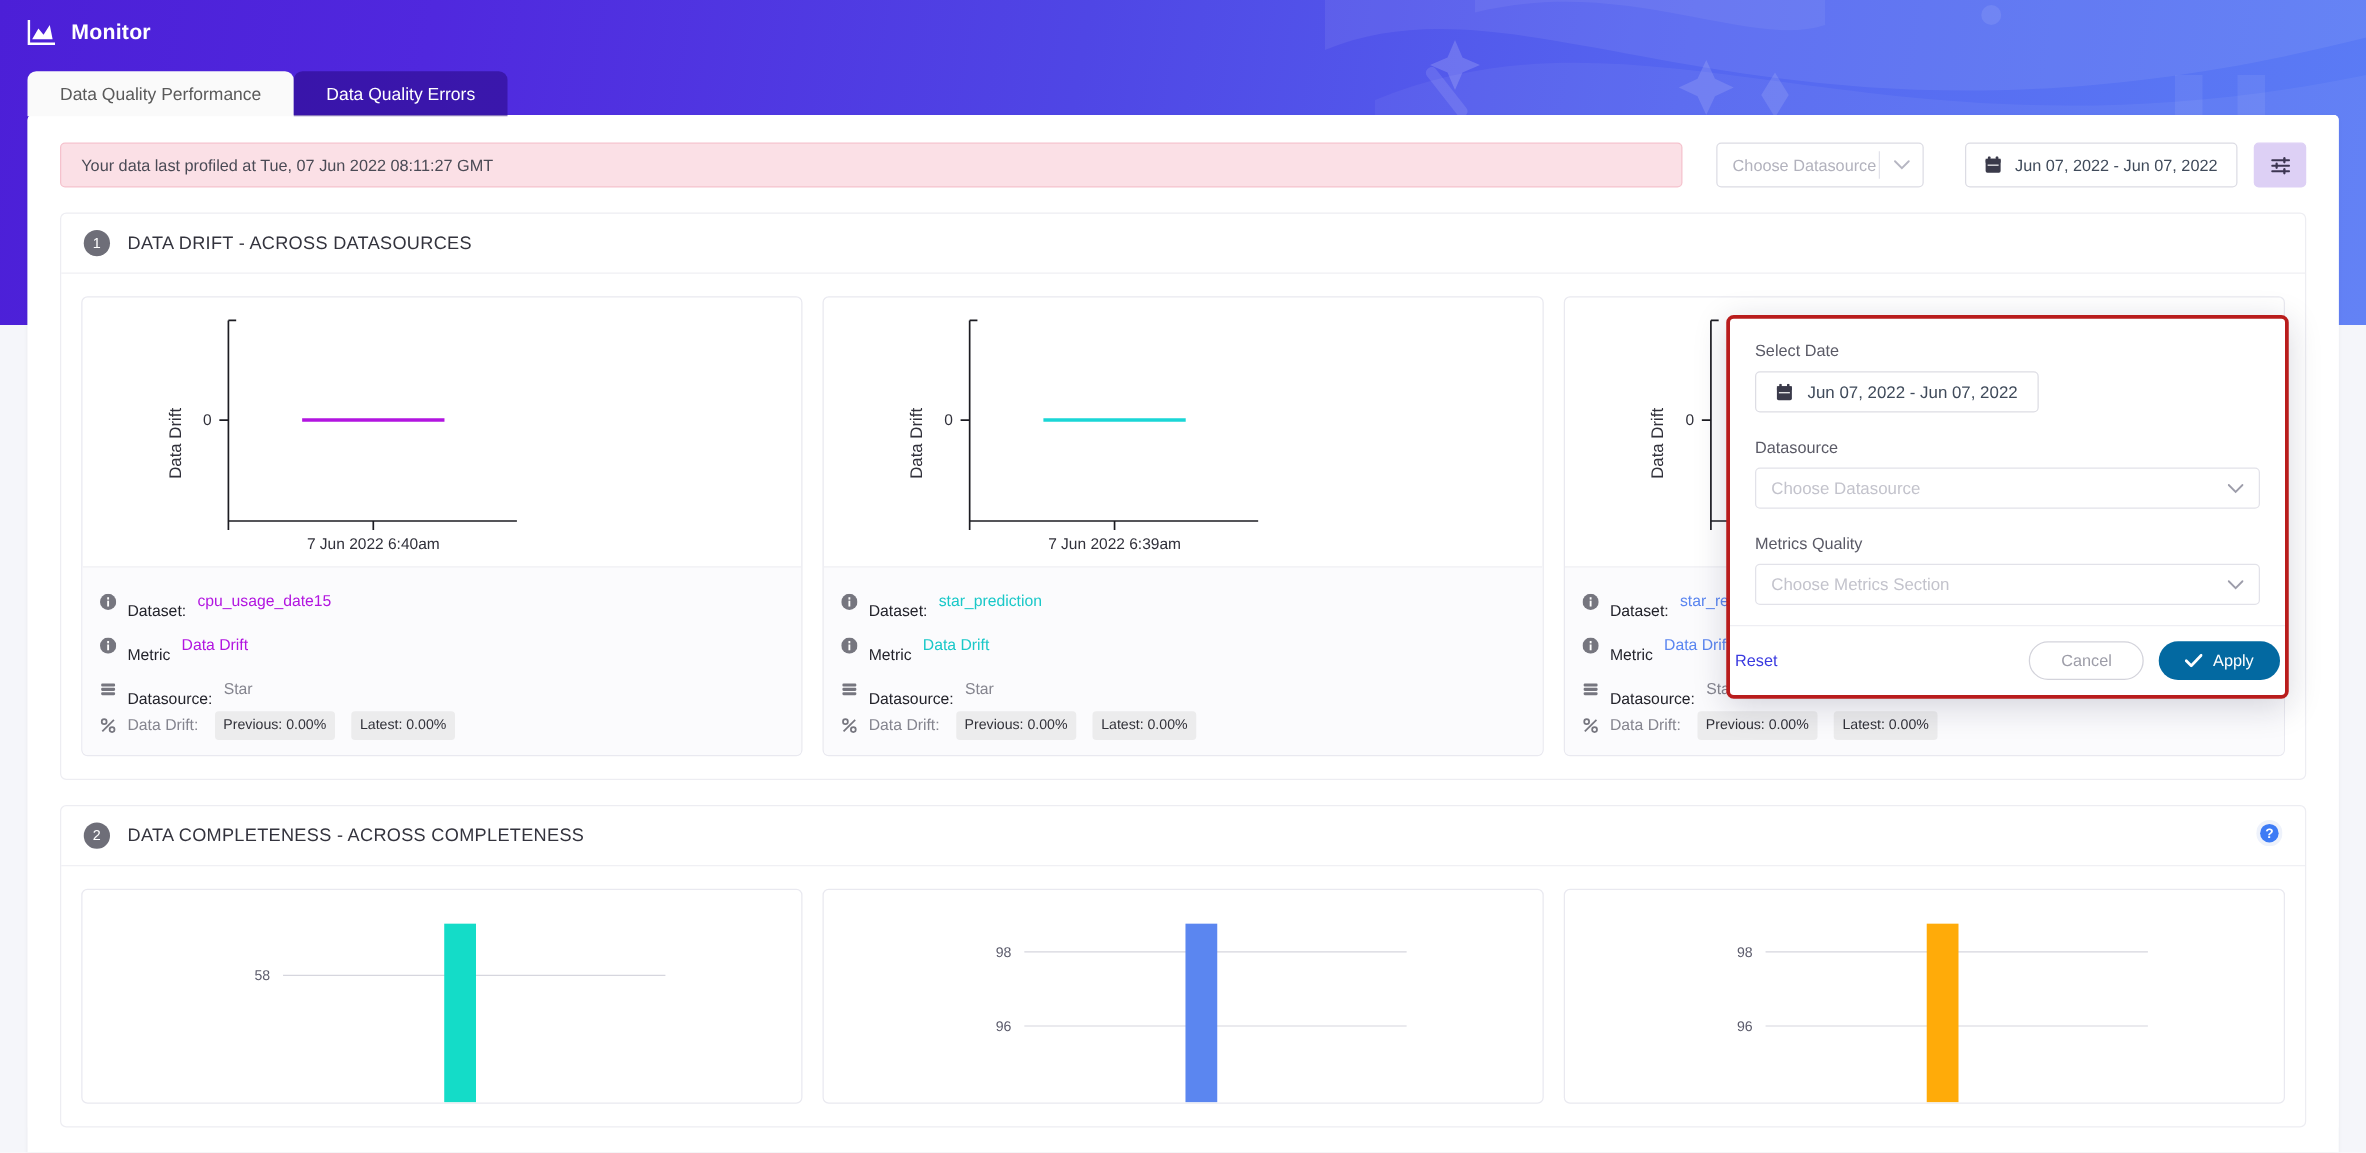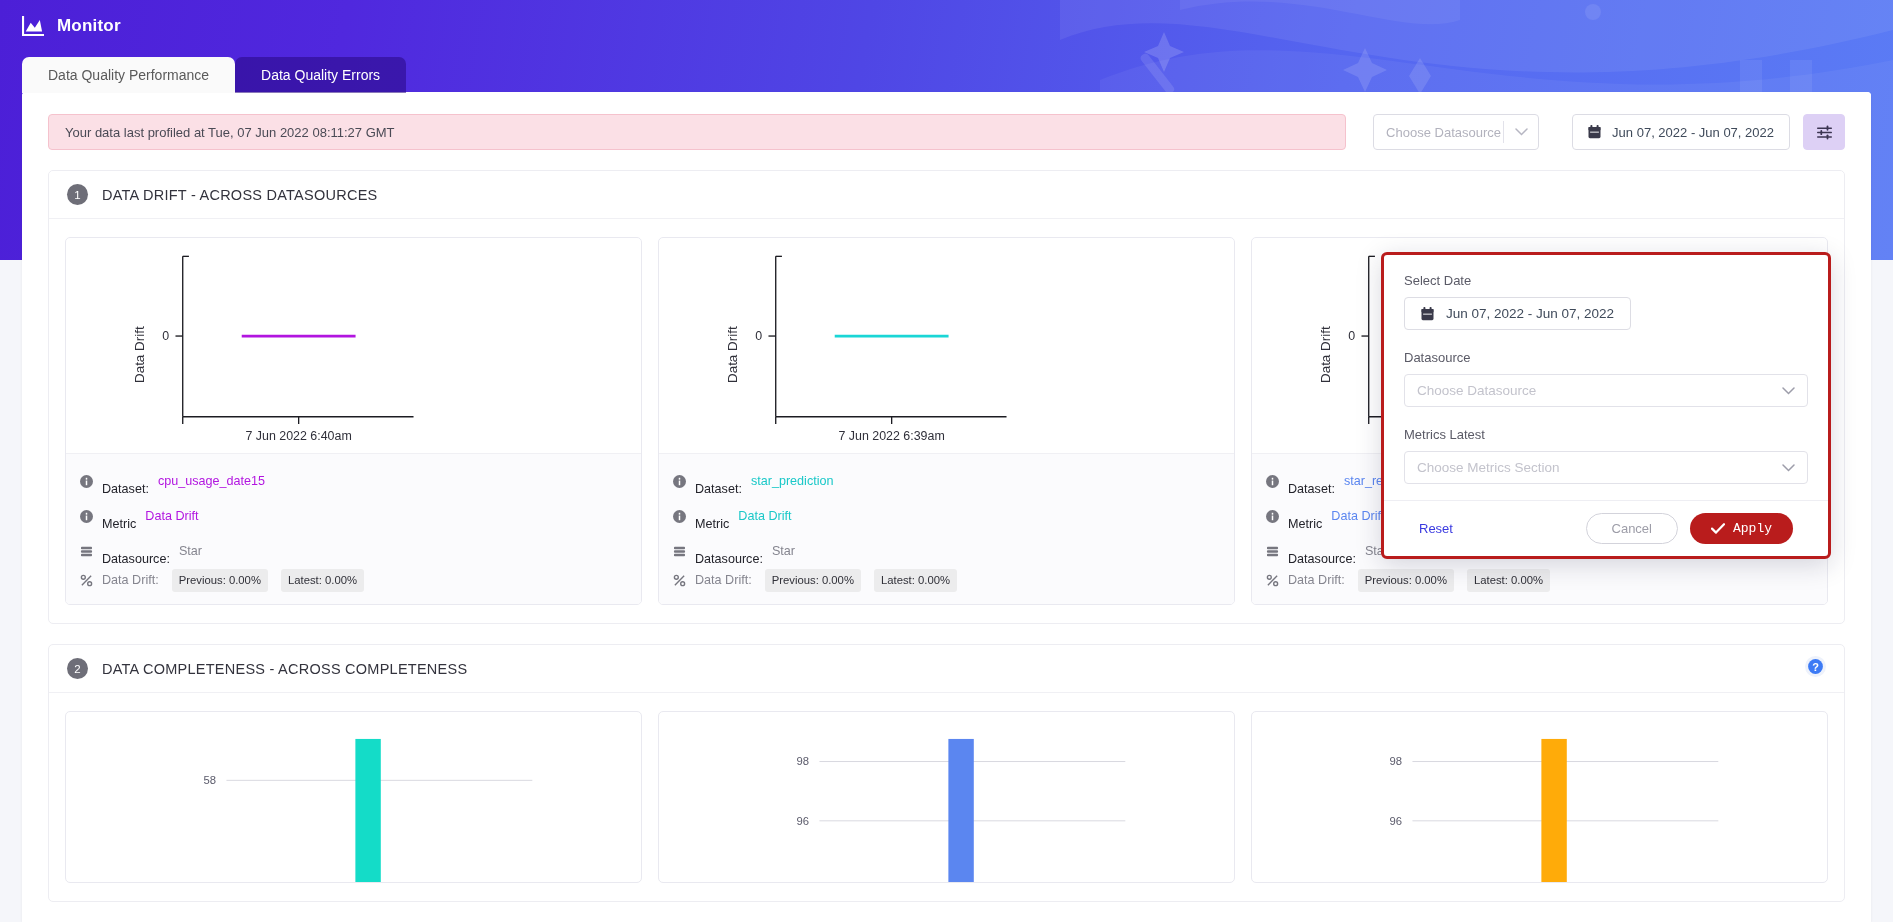--- a/index.html
+++ b/index.html
@@ -128,33 +128,33 @@
     cursor: pointer; margin-bottom: 20px;
   }
   .pop-select {
     height: 33px; border: 1px solid #e2e2e9; border-radius: 4px; display: flex;
     align-items: center; padding: 0 12px; font-size: 13.5px; color: #c3c3cc;
     cursor: pointer; margin-bottom: 20px; background: #fff;
   }
   .pop-select .sv { flex: 1; }
   .pop-foot {
     border-top: 1px solid #eeeef3; height: 56px; display: flex; align-items: center;
-    padding: 0 35px; gap: 12px;
+    padding: 0 4px; gap: 12px;
   }
   .reset-link { font-size: 13px; color: #3a3ae0; cursor: pointer; }
   .cancel-btn {
     margin-left: auto; height: 31px; padding: 0 25px; border-radius: 16px;
     border: 1px solid #d3d3db; background: #fff; color: #9d9da8; font-size: 13px;
     cursor: pointer; display: flex; align-items: center;
     font-family: "Liberation Sans", sans-serif;
   }
   .apply-btn {
-    height: 31px; padding: 0 21px; border-radius: 16px; border: none; background: #b91c1c;
+    height: 31px; padding: 0 21px; border-radius: 16px; border: none; background: #0369a1;
     color: #fff; font-size: 13px; cursor: pointer; display: flex; align-items: center; gap: 8px;
-    font-family: Liberation Mono, monospace;
+    font-family: Liberation Sans, sans-serif;
   }
 </style>
 </head>
 <body>
 
 <div class="app">
 
   <div class="header">
     <svg class="header-deco" viewBox="0 0 1893 260" preserveAspectRatio="none">
       <path d="M1060 40 C1230 -30 1420 150 1893 30 L1893 0 L1060 0 Z" fill="#ffffff" opacity="0.07"></path>
@@ -479,21 +479,21 @@
       <div class="pop-label">Datasource</div>
       <div class="pop-select">
         <span class="sv">Choose Datasource</span>
         <span>
           <svg width="13" height="8" viewBox="0 0 13 8">
               <path d="M1 1 L6.5 6.5 L12 1" stroke="#9d9daa" stroke-width="1.5" fill="none" stroke-linecap="round"></path>
             </svg>
         </span>
       </div>
 
-      <div class="pop-label">Metrics Latest</div>
+      <div class="pop-label">Metrics Quality</div>
       <div class="pop-select" style="margin-bottom:0">
         <span class="sv">Choose Metrics Section</span>
         <span>
           <svg width="13" height="8" viewBox="0 0 13 8">
               <path d="M1 1 L6.5 6.5 L12 1" stroke="#9d9daa" stroke-width="1.5" fill="none" stroke-linecap="round"></path>
             </svg>
         </span>
       </div>
     </div>
 

